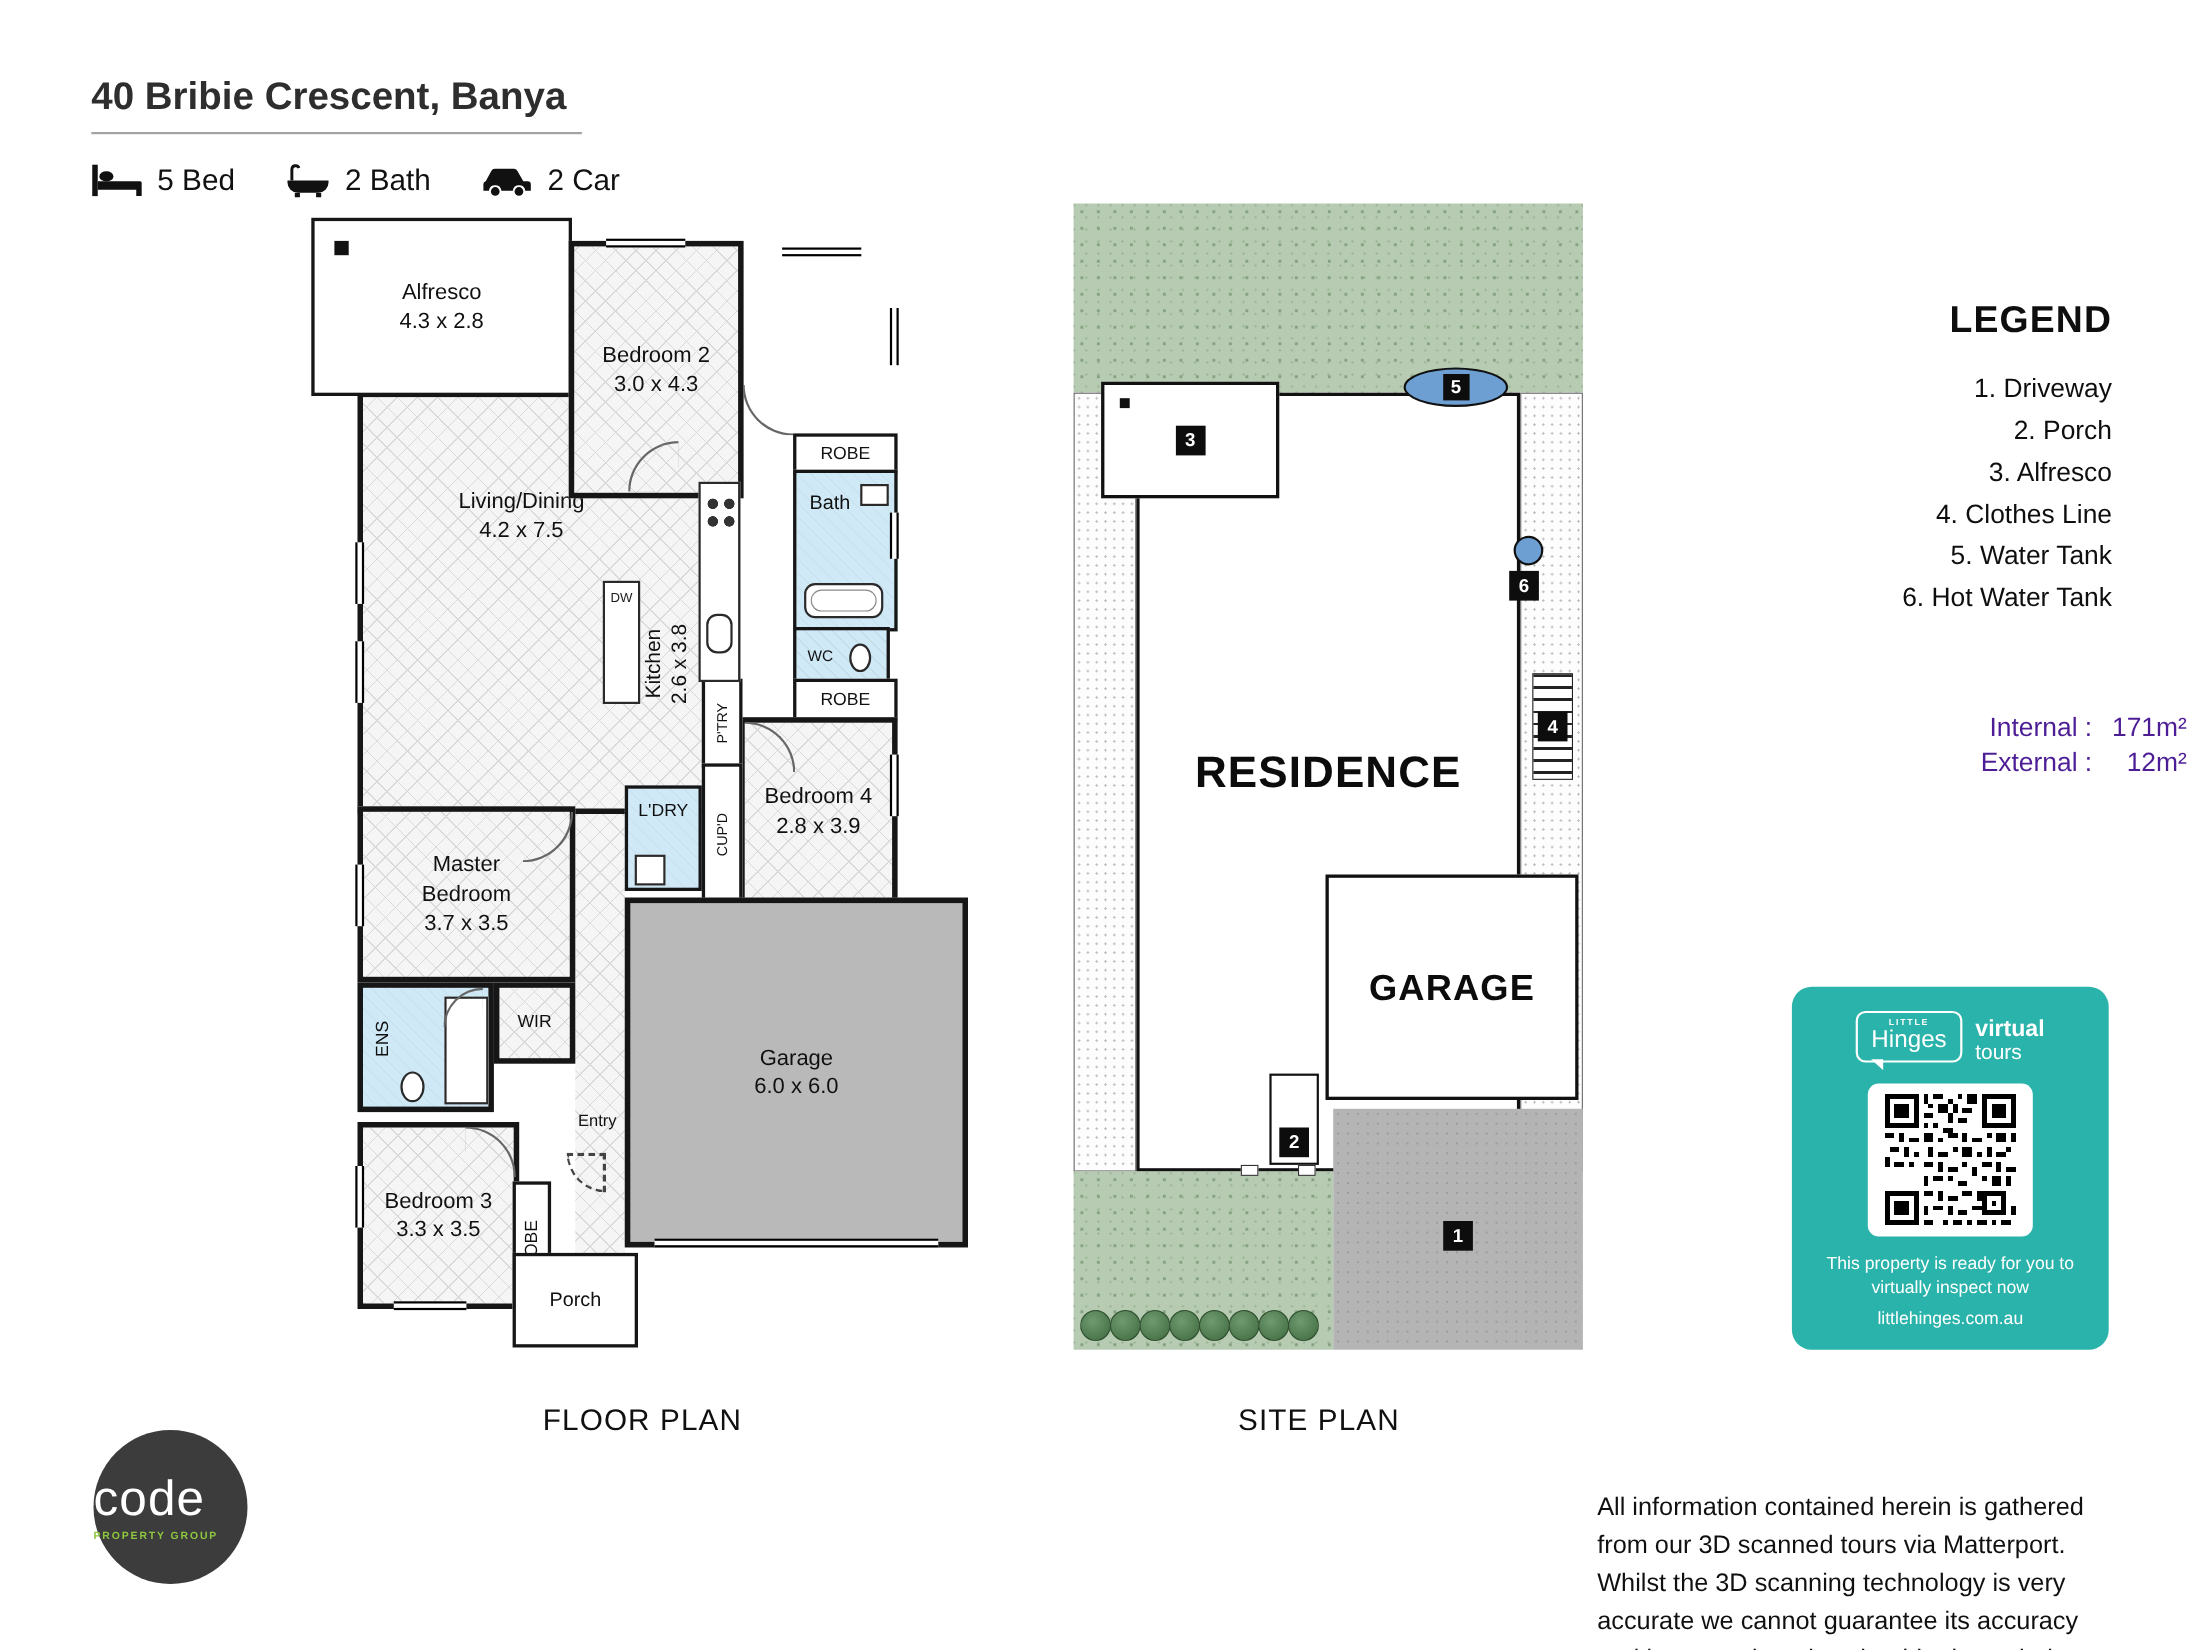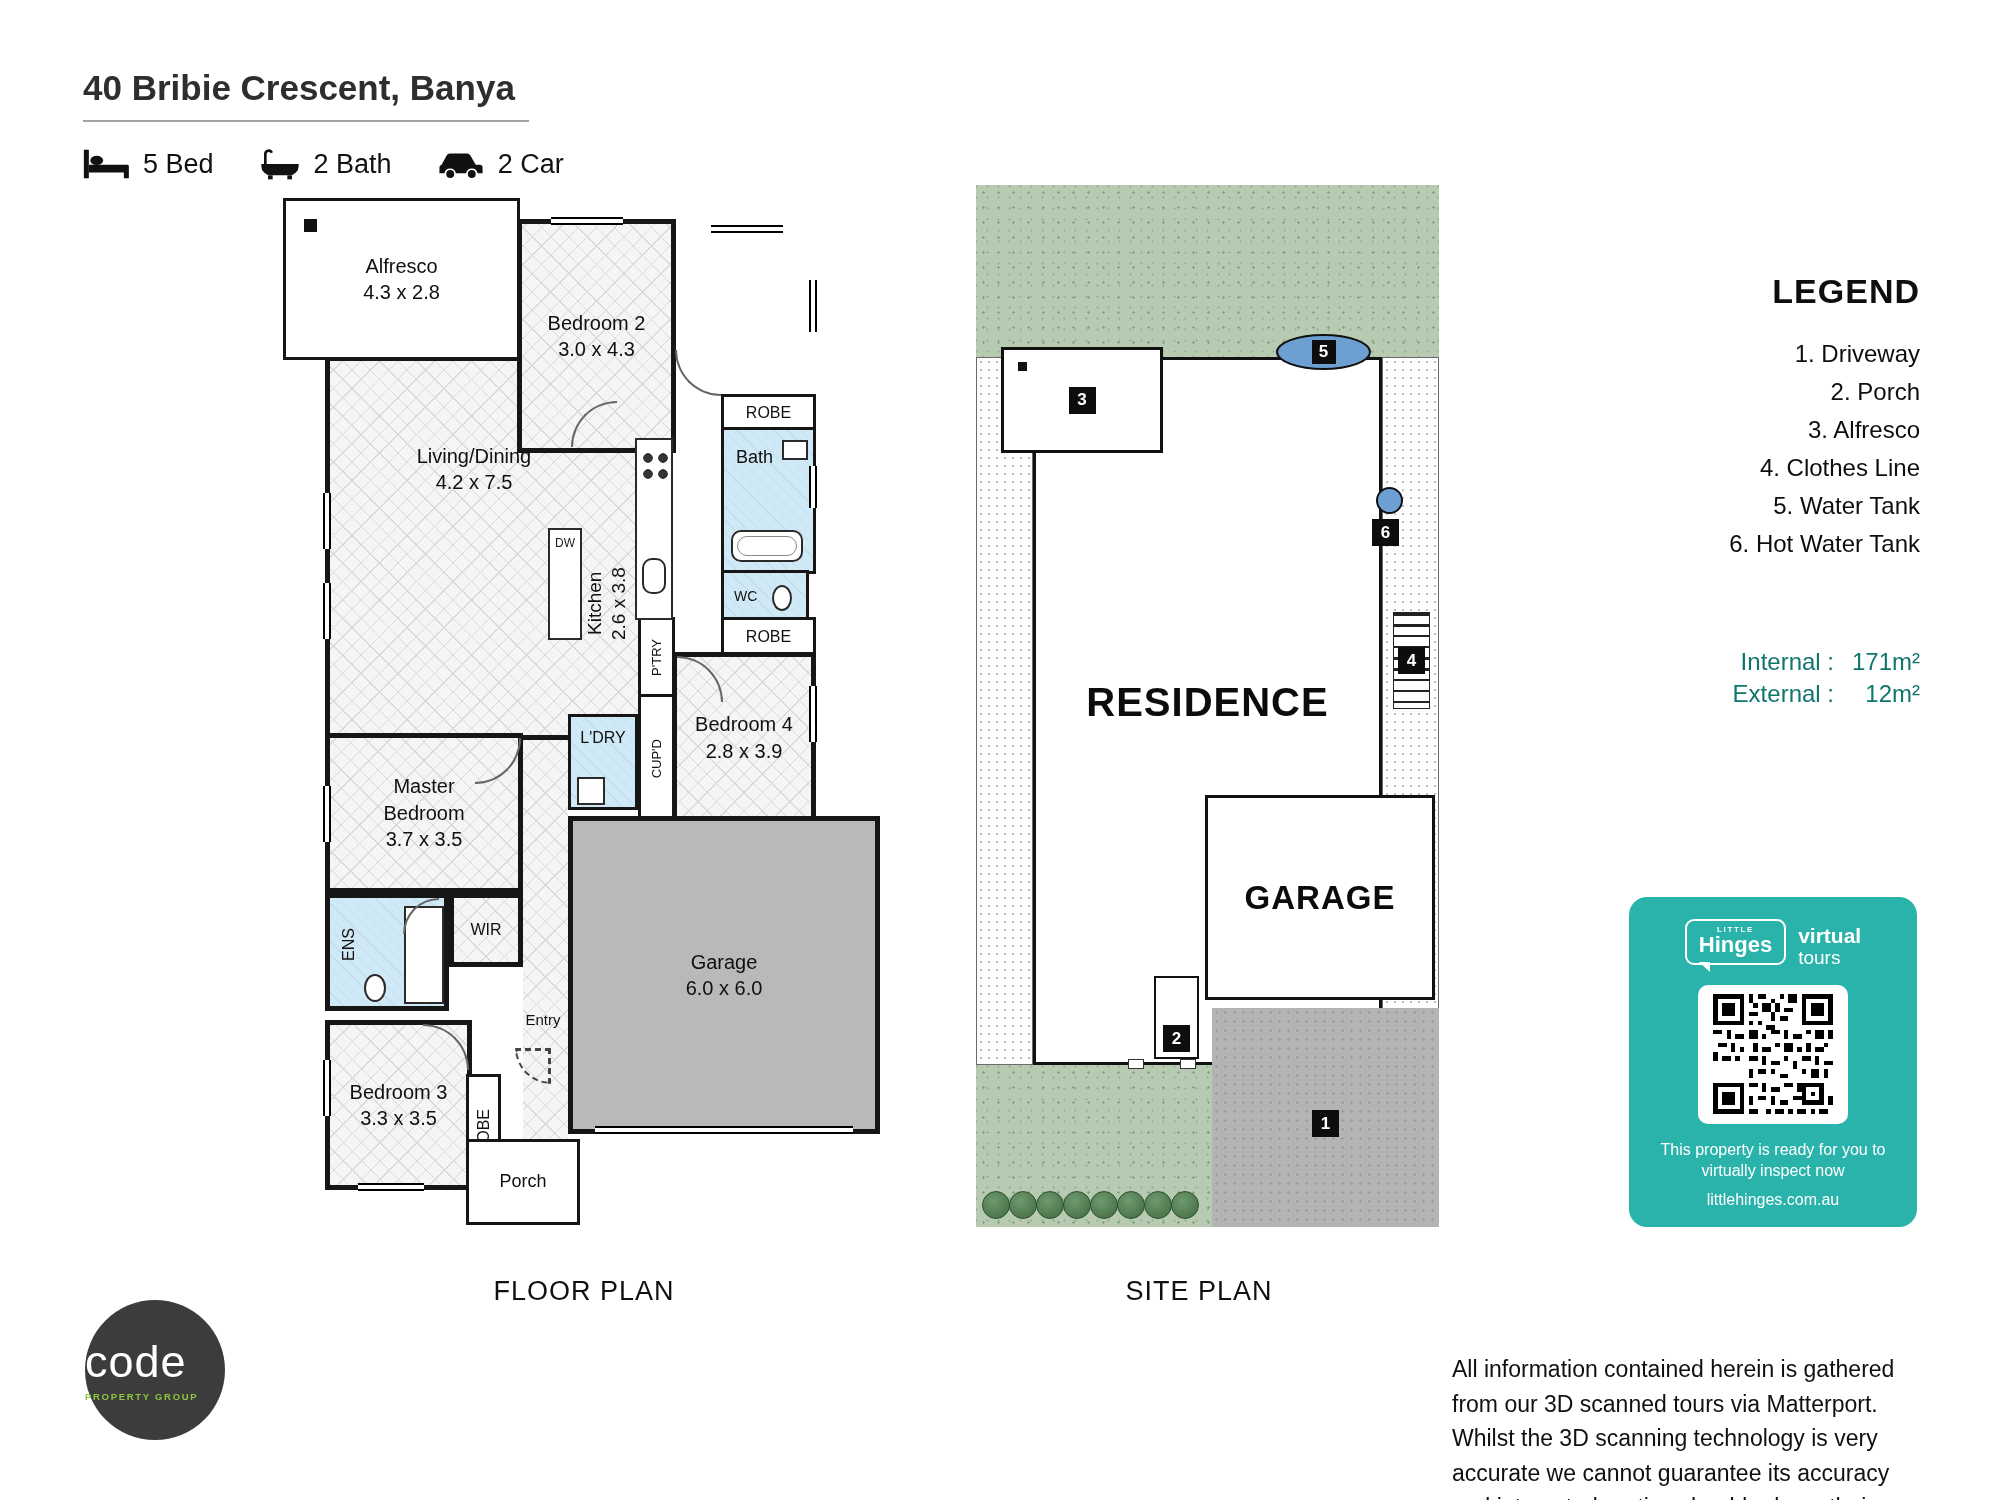--- a/index.html
+++ b/index.html
@@ -81,33 +81,33 @@
   .clothes{background:repeating-linear-gradient(to bottom,#222 0 2.5px,#fff 2.5px 11px);border:1.5px solid #222;
            display:flex;align-items:center;justify-content:center}
   .bush{position:absolute;width:28px;height:28px;border-radius:50%;border:1px solid #2f512f;
         background:radial-gradient(circle at 40% 35%,#6f996f,#3f693f)}
   .step{position:absolute;width:16px;height:10px;background:#fff;border:1.5px solid #333}
 
   
   .legend{position:absolute;left:1600px;top:272px;width:320px;text-align:right;color:#0e0e0e}
   .legend-title{font-size:34px;font-weight:bold;letter-spacing:1px;margin-bottom:24px}
   .legend-item{font-size:24px;line-height:38px}
-  .areas{position:absolute;left:1600px;top:646px;width:320px;font-size:24px;line-height:32px;color:#0f766e}
+  .areas{position:absolute;left:1668px;top:646px;width:320px;font-size:24px;line-height:32px;color:#4c1d95}
   .area-line{display:flex;justify-content:flex-end;gap:10px}
   .area-line .val{min-width:76px;text-align:right}
 
   
   .vt-card{position:absolute;left:1629px;top:897px;width:288px;height:330px;background:#2ab3aa;border-radius:18px;
            color:#fff;padding:22px 20px 18px;display:flex;flex-direction:column;align-items:center}
   .vt-logo{display:flex;align-items:flex-start;gap:12px}
   .bubble{position:relative;border:2.5px solid #fff;border-radius:9px;padding:4px 12px 7px;text-align:center}
   .bubble:after{content:"";position:absolute;left:12px;bottom:-9px;width:0;height:0;
                 border-left:11px solid transparent;border-top:10px solid #fff}
   .little{font-size:8px;letter-spacing:1.6px;display:block;font-weight:bold}
-  .hinges{font-size:22px;font-weight:bold;line-height:1}
+  .hinges{font-size:22px;font-weight:normal;line-height:1}
   .vt-right{padding-top:6px}
   .virtual{font-size:21px;font-weight:bold;line-height:1.05;display:block}
   .tours{font-size:19px;font-weight:300;display:block}
   .qr-box{background:#fff;border-radius:10px;width:150px;height:150px;margin-top:16px;
           display:flex;align-items:center;justify-content:center}
   .vt-msg{margin-top:15px;font-size:16px;line-height:1.35;text-align:center;max-width:242px}
   .vt-url{margin-top:9px;font-size:16px;font-weight:300}
 
   
   .brand-logo{position:absolute;left:85px;top:1300px;width:140px;height:140px;border-radius:50%;background:#3c3c3c;

